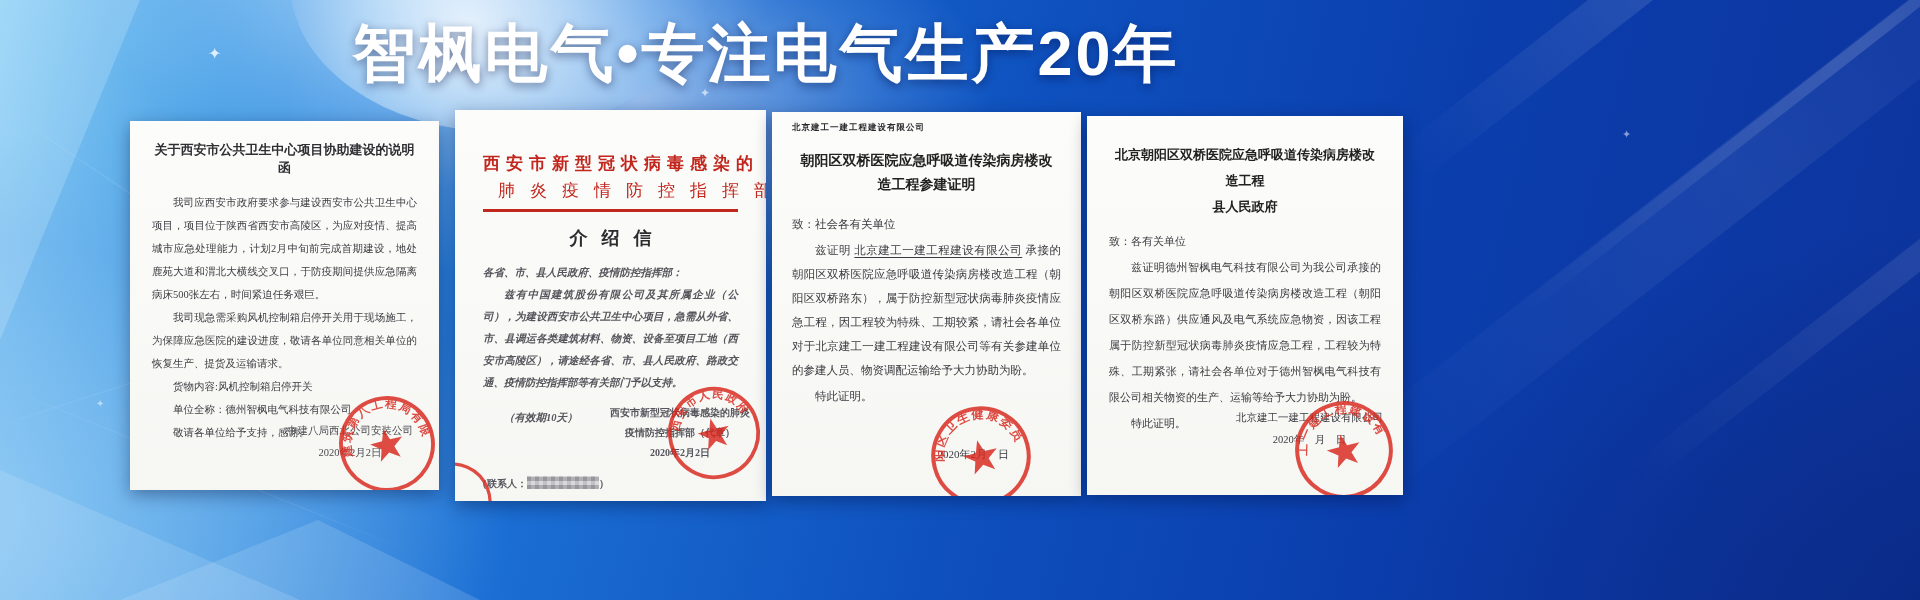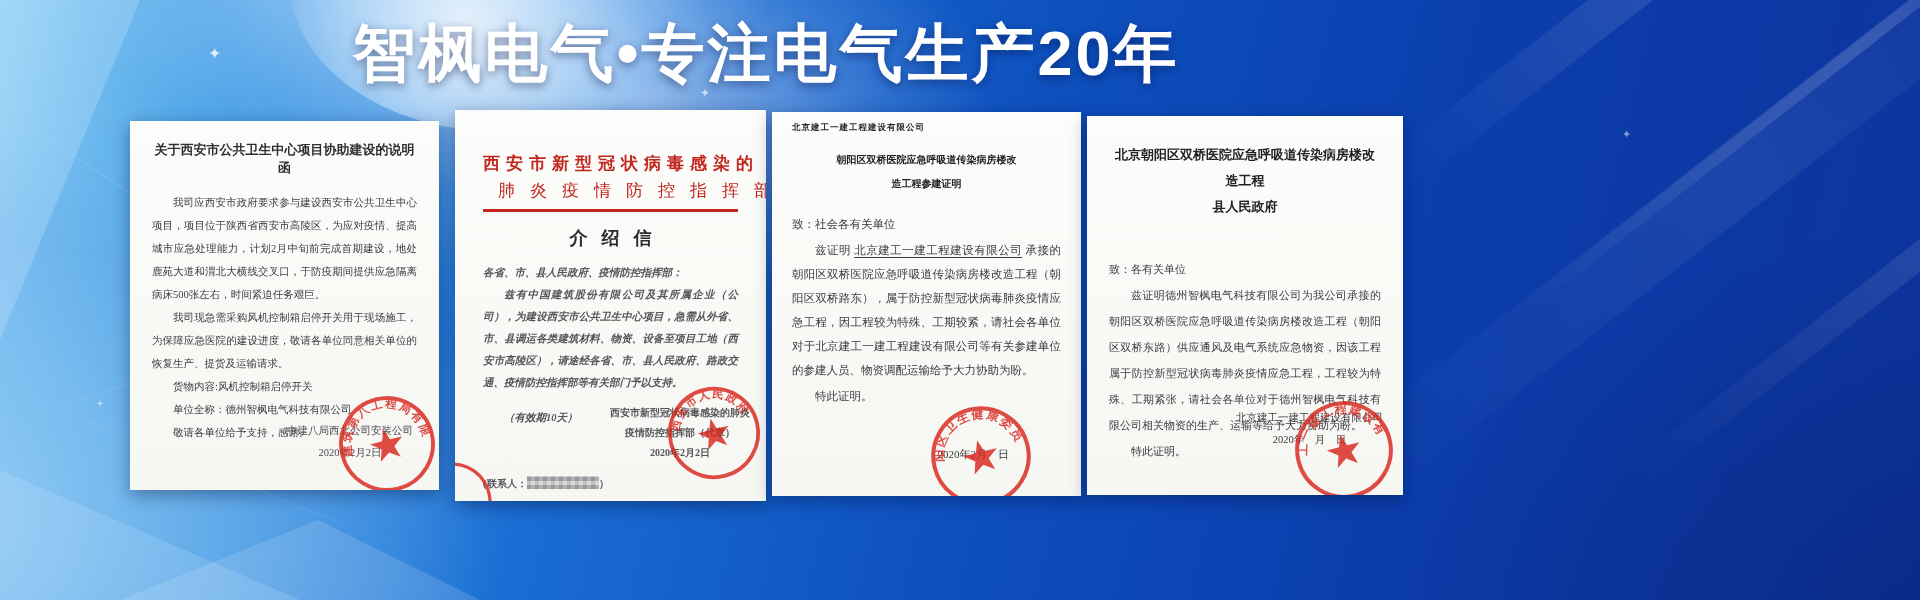--- a/index.html
+++ b/index.html
@@ -69,30 +69,30 @@
   .doc2 .indent { text-indent:2em; }
   .doc2 .validity { text-indent:2em; margin-top:13px; }
   .doc2 .sig { position:absolute; right:16px; bottom:38px; text-align:center; font-family:"Liberation Serif", serif; font-size:10px; font-weight:600; line-height:20px; color:#55555c; }
   .doc2 .contact { position:absolute; left:22px; bottom:10px; font-family:"Liberation Serif", serif; font-size:10px; font-weight:600; color:#55555c; }
   .mosaic { display:inline-block; width:72px; height:13px; vertical-align:-2px; opacity:.85;
     background-image:repeating-linear-gradient(0deg, rgba(120,120,125,.55) 0 4px, rgba(210,210,212,.55) 4px 8px),
                      repeating-linear-gradient(90deg, #9a9aa0 0 4px, #d8d8da 4px 8px); }
 
   
   .doc3 .hdr { font-size:8.5px; font-weight:bold; color:#2a2a2e; letter-spacing:1px; }
-  .doc3 .d-title { font-weight:bold; font-size:10px; line-height:24px; text-align:center; color:#222; margin:14px 0 16px; }
+  .doc3 .d-title { font-weight:bold; font-size:14px; line-height:24px; text-align:center; color:#222; margin:14px 0 16px; }
   .doc3 p { font-family:"Liberation Serif", serif; font-size:11.5px; line-height:24px; margin:0; text-align:justify; color:#3a3a40; }
   .doc3 .salut { margin-bottom:2px; }
   .doc3 .indent { text-indent:2em; }
   .doc3 u { text-underline-offset:3px; }
   .doc3 .closing { text-indent:2em; margin-top:2px; }
   .doc3 .sig-date { position:absolute; right:72px; bottom:34px; font-family:"Liberation Serif", serif; font-size:11px; color:#3a3a40; }
 
   
-  .doc4 .d-title { font-weight:bold; font-size:13px; line-height:26px; text-align:center; color:#222; margin:8px 0 36px; }
+  .doc4 .d-title { font-weight:bold; font-size:13px; line-height:26px; text-align:center; color:#222; margin:8px 0 8px; }
   .doc4 p { font-family:"Liberation Serif", serif; font-size:11px; line-height:26px; margin:0; text-align:justify; color:#3a3a40; }
   .doc4 .indent { text-indent:2em; }
   .doc4 .closing { text-indent:2em; }
   .doc4 .sig { position:absolute; right:20px; bottom:44px; text-align:center; font-family:"Liberation Serif", serif; font-size:10.5px; line-height:22px; color:#3a3a40; }
 
   
   .stamp { position:absolute; opacity:.82; transform:rotate(-14deg); }
   .stamp .ring { fill:none; stroke:#d8261c; stroke-width:4.5; }
   .stamp .ringtext { fill:#d8261c; font-size:13.5px; font-weight:bold; letter-spacing:2px; font-family:"Liberation Serif", serif; }
   .stamp .star { fill:#d8261c; }

